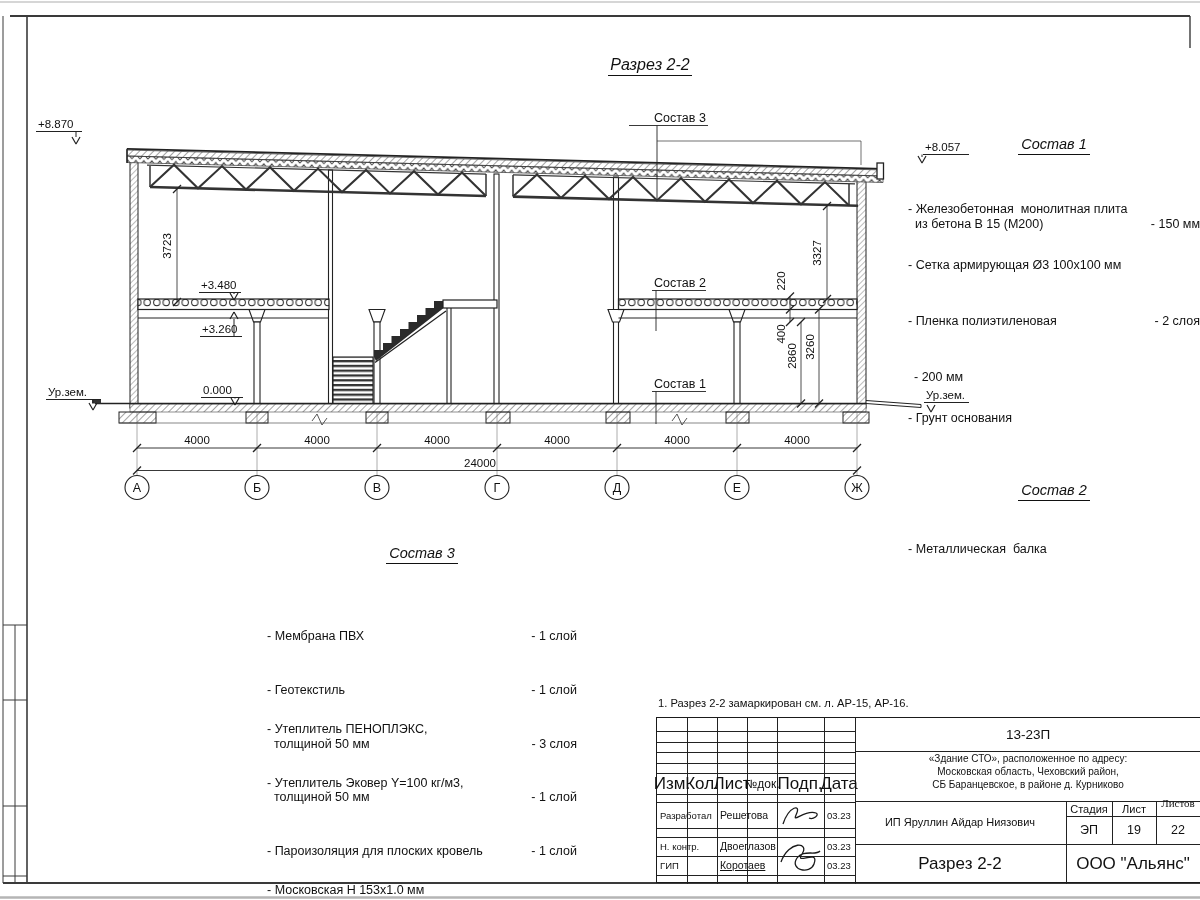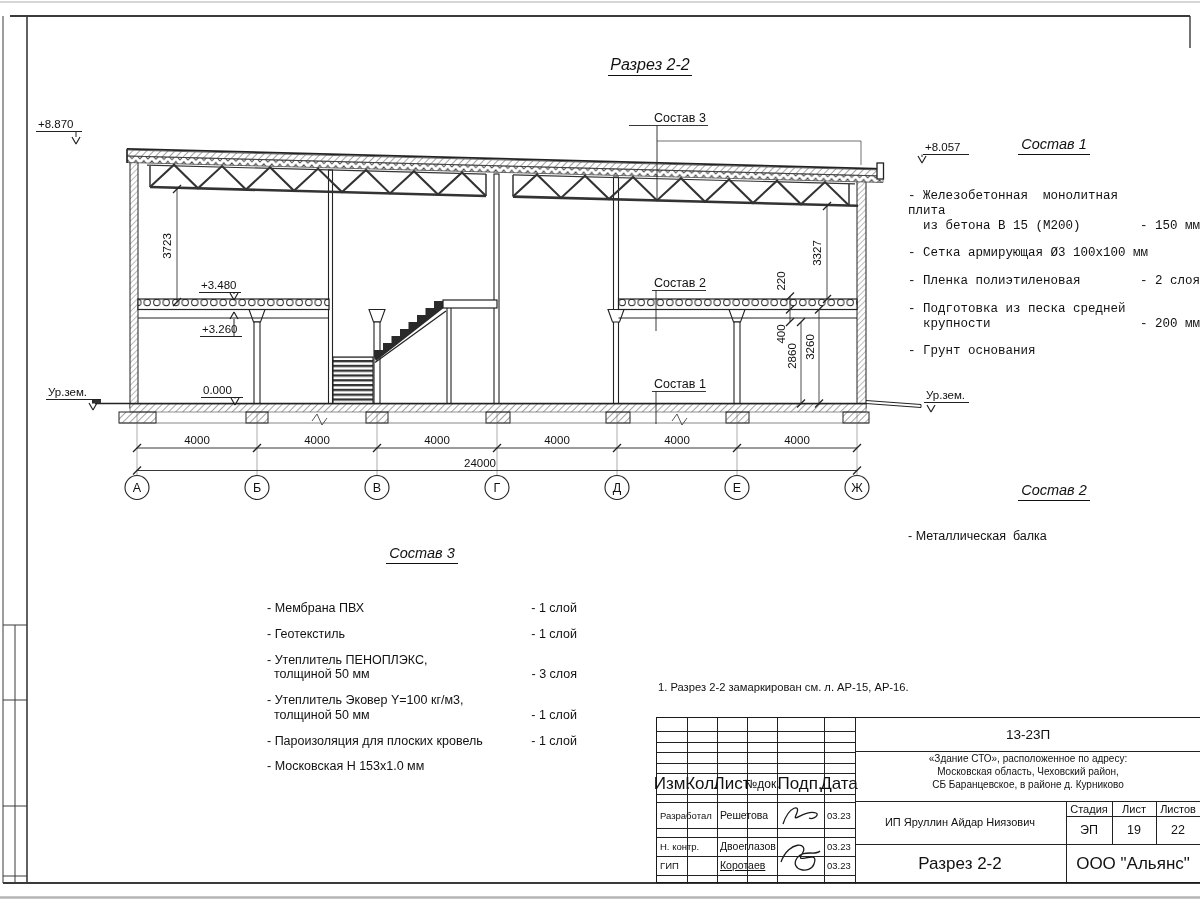--- a/index.html
+++ b/index.html
@@ -12,26 +12,26 @@
   .ax{font-size:12.5px;}
   .sheet-title{position:absolute;left:540px;top:56px;width:220px;text-align:center;
     font-size:16px;font-style:italic;}
   .sheet-title span{border-bottom:1.2px solid #111;padding:0 2px 2px 2px;}
   .comp{position:absolute;font-size:12.5px;line-height:1.18;}
   .comp h3{margin:0;font-size:14.5px;font-style:italic;font-weight:normal;text-align:center;}
   .comp h3 span{border-bottom:1.2px solid #111;padding:0 3px 2px 3px;}
   .comp-list{margin:0;}
   .comp-row{display:flex;justify-content:space-between;align-items:flex-end;}
   .comp-row .n{white-space:pre-wrap;}
-  .comp-row .v{white-space:nowrap;padding-left:6px;}
+  .comp-row .v{white-space:nowrap;padding-left:6px;margin-top:28px;}
   #comp1 .comp-row,{margin-bottom:13px;}
   #comp1 .comp-row{margin-bottom:13px;}
   #comp2 .comp-row{margin-bottom:20px;}
   #comp3 .comp-row{margin-bottom:11px;}
-  .note{position:absolute;left:658px;top:681px;font-size:11.2px;text-align:right;}
+  .note{position:absolute;left:658px;top:697px;font-size:11.2px;text-align:right;}
   
   #tb{position:absolute;left:656px;top:717px;width:550px;height:166px;
     border:1.8px solid #1a1a1a;box-sizing:border-box;}
   #tb .vl{position:absolute;width:1.3px;background:#222;}
   #tb .hl{position:absolute;height:1.3px;background:#222;}
   .tb-t{position:absolute;transform:translate(-50%,-50%);white-space:nowrap;}
   .tb-l{position:absolute;transform:translate(0,-50%);white-space:nowrap;}
   .f8{font-size:12px;} .f95{font-size:9.5px;} .f105{font-size:10.5px;}
   .f108{font-size:10px;} .f11{font-size:11px;} .f12{font-size:17px;}
   .f125{font-size:12.5px;} .f135{font-size:13.5px;}
@@ -288,41 +288,39 @@
     <line x1="656" y1="391.5" x2="656" y2="424" stroke="#222" stroke-width="0.9"></line>
   </g>
 </svg>
 
 <div class="sheet-title">
   <span>Разрез 2-2</span>
 </div>
 
 <div id="comp1" class="comp" style="left:908px;top:136px;width:292px;">
   <h3><span>Состав 1</span></h3>
-  <div class="comp-list" style="margin-top:36px;font-family:Liberation Mono, monospace;">
+  <div class="comp-list" style="margin-top:36px;">
 
       <div class="comp-row">
         <div class="n">- Железобетонная  монолитная плита
   из бетона В 15 (М200)</div>
         <div class="v">- 150 мм</div>
       </div>
 
       <div class="comp-row">
         <div class="n">- Сетка армирующая Ø3 100х100 мм</div>
         <div class="v"></div>
       </div>
 
       <div class="comp-row">
         <div class="n">- Пленка полиэтиленовая</div>
         <div class="v">-  2 слоя</div>
       </div>
 
       <div class="comp-row">
-        <div class="n">- Подготовка из песка средней
-  крупности</div>
         <div class="v">- 200 мм</div>
       </div>
 
       <div class="comp-row">
         <div class="n">- Грунт основания</div>
         <div class="v"></div>
       </div>
     </div>
 </div>
 
@@ -430,21 +428,21 @@
     <path d="M6,64 C14,42 35,44 27,56 C19,68 45,50 39,66 C35,77 14,72 22,60 C28,51 41,58 45,53" fill="none" stroke="#1a1a1a" stroke-width="1.3"></path>
   </svg>
 
   <div class="tb-t f135" style="left:371px;top:16px;">13-23П</div>
   <div class="tb-t f108" style="left:371px;top:40px;">«Здание СТО», расположенное по адресу:</div>
   <div class="tb-t f108" style="left:371px;top:53px;">Московская область, Чеховский район,</div>
   <div class="tb-t f108" style="left:371px;top:66px;">СБ Баранцевское, в районе д. Курниково</div>
   <div class="tb-t f11" style="left:303px;top:104px;">ИП Яруллин Айдар Ниязович</div>
   <div class="tb-t f11" style="left:432px;top:91px;">Стадия</div>
   <div class="tb-t f11" style="left:477px;top:91px;">Лист</div>
-  <div class="tb-t f11" style="left:521px;top:91px;">Листов</div>
+  <div class="tb-t f11" style="left:521px;top:85px;font-family:Liberation Serif, serif;">Листов</div>
   <div class="tb-t f125" style="left:432px;top:112px;">ЭП</div>
   <div class="tb-t f125" style="left:477px;top:112px;">19</div>
   <div class="tb-t f125" style="left:521px;top:112px;">22</div>
   <div class="tb-t f12" style="left:303px;top:146px;">Разрез 2-2</div>
   <div class="tb-t f12" style="left:476px;top:146px;">ООО "Альянс"</div>
 </div>
 
 </div>
 
 </body></html>

